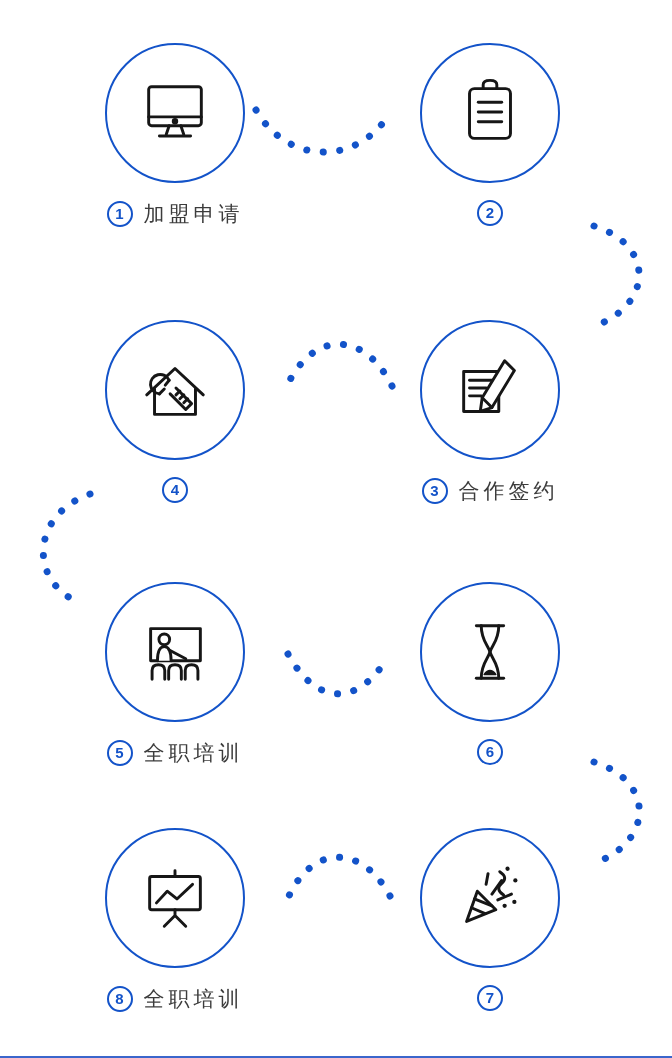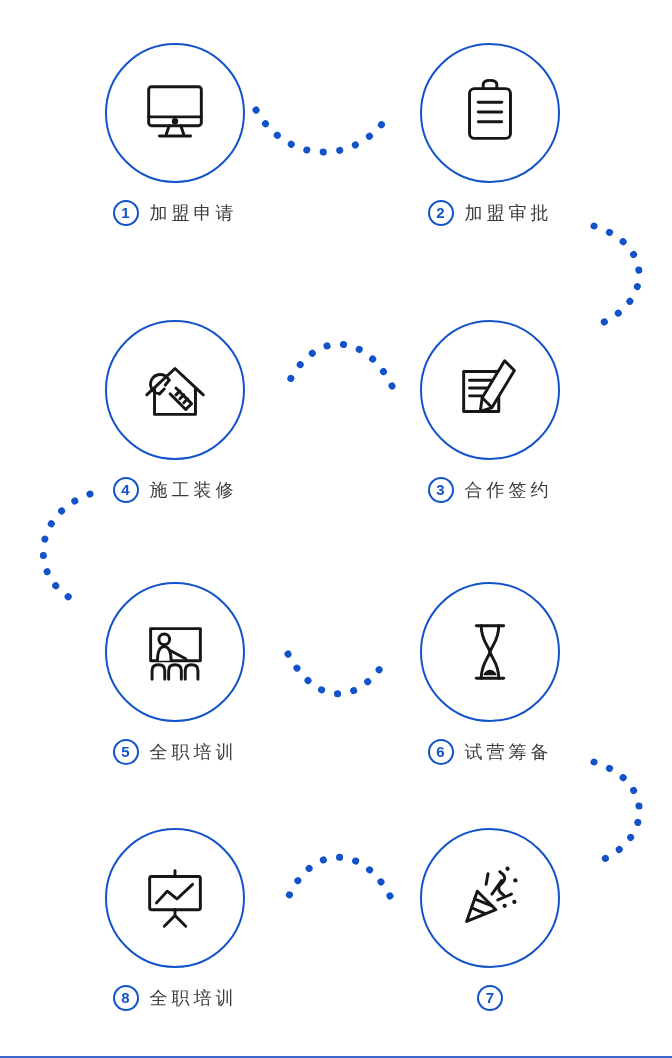--- a/index.html
+++ b/index.html
@@ -19,21 +19,21 @@
   .circle{
     width:140px;height:140px;border:2px solid var(--accent);border-radius:50%;
     background:#fff;display:flex;align-items:center;justify-content:center;box-sizing:border-box;
   }
   .icon-svg{stroke:var(--icon);stroke-width:3;fill:none;stroke-linecap:round;stroke-linejoin:round;}
   .label{margin-top:17px;display:flex;align-items:center;gap:11px;}
   .badge{
     width:26px;height:26px;border:2px solid var(--accent);border-radius:50%;box-sizing:border-box;
     color:var(--accent);font-weight:bold;font-size:15px;line-height:22px;text-align:center;flex:0 0 auto;
   }
-  .text{font-size:18px;font-weight:500;color:var(--label);letter-spacing:4px;white-space:nowrap;font-family:Liberation Mono, monospace;}
+  .text{font-size:21px;font-weight:500;color:var(--label);letter-spacing:4px;white-space:nowrap;font-family:Liberation Mono, monospace;}
   .bottom-divider{position:absolute;left:0;bottom:0;width:100%;height:2px;background:#3b66cc;}
 </style>
 </head>
 <body>
 
 <div class="canvas">
 
   <svg class="connectors" width="672" height="1058" viewBox="0 0 672 1058">
     <path d="M256 110 C286 163 354 167 388 116"></path>
     <path d="M594 226 C652 244 654 300 600 324"></path>
@@ -65,21 +65,20 @@
       <svg class="icon-svg" width="78" height="78" viewBox="0 0 80 80">
         <rect x="19" y="15" width="42" height="51" rx="5"></rect>
         <path d="M33 15 V11 Q33 6.5 40 6.5 Q47 6.5 47 11 V15"></path>
         <line x1="28" y1="29" x2="52" y2="29"></line>
         <line x1="28" y1="39" x2="52" y2="39"></line>
         <line x1="28" y1="49" x2="52" y2="49"></line>
       </svg>
     </div>
     <div class="label">
       <span class="badge">2</span>
-      <span class="text">加盟审批</span>
     </div>
   </div>
 
   <div class="step" style="left:380px;top:320px;">
     <div class="circle">
       <svg class="icon-svg" width="78" height="78" viewBox="0 0 80 80">
         <rect x="13" y="21" width="36" height="41"></rect>
         <line x1="19" y1="30" x2="43" y2="30"></line>
         <line x1="19" y1="38" x2="36" y2="38"></line>
         <line x1="19" y1="46" x2="31" y2="46"></line>
@@ -99,21 +98,20 @@
         <path d="M11 45 L40 18 L69 45"></path>
         <path d="M19 39 V65 H61 V39"></path>
         <path d="M34 30 A10 10 0 1 0 24 44"></path>
         <path d="M34 30 L30 35 M24 44 L29 39"></path>
         <path d="M35 44 L51 60 M41 38 L57 54 M51 60 L57 54"></path>
         <path d="M41 45 L45 41 M45 49 L49 45 M49 53 L53 49"></path>
       </svg>
     </div>
     <div class="label">
       <span class="badge">4</span>
-      <span class="text">施工装修</span>
     </div>
   </div>
 
   <div class="step" style="left:65px;top:582px;">
     <div class="circle">
       <svg class="icon-svg" width="78" height="78" viewBox="0 0 80 80">
         <rect x="15" y="16" width="51" height="33"></rect>
         <path d="M22 49 C22 39 25 34.5 29 34.5 C33 34.5 36 39 36 49" fill="#ffffff"></path>
         <circle cx="29" cy="27" r="5.5" fill="#ffffff"></circle>
         <path d="M34 38 L51 47"></path>
@@ -133,21 +131,20 @@
       <svg class="icon-svg" width="78" height="78" viewBox="0 0 80 80">
         <line x1="26" y1="13" x2="54" y2="13"></line>
         <line x1="26" y1="67" x2="54" y2="67"></line>
         <path d="M31 13 C31 28 38 33 40 40 C42 33 49 28 49 13"></path>
         <path d="M31 67 C31 52 38 47 40 40 C42 47 49 52 49 67"></path>
         <path d="M34 63 Q40 55 46 63 Z" fill="#161616" stroke-width="1.5"></path>
       </svg>
     </div>
     <div class="label">
       <span class="badge">6</span>
-      <span class="text">试营筹备</span>
     </div>
   </div>
 
   <div class="step" style="left:380px;top:828px;">
     <div class="circle">
       <svg class="icon-svg" width="78" height="78" viewBox="0 0 80 80">
         <path d="M16 64 L27 33 L46 52 Z"></path>
         <path d="M21 50 L35 56 M24 41 L42 48"></path>
         <path d="M42 36 L52 22 M48 42 L62 36 M36 26 L38 15"></path>
         <path d="M50 13 q9 6 2 12 q-7 6 2 12"></path>

